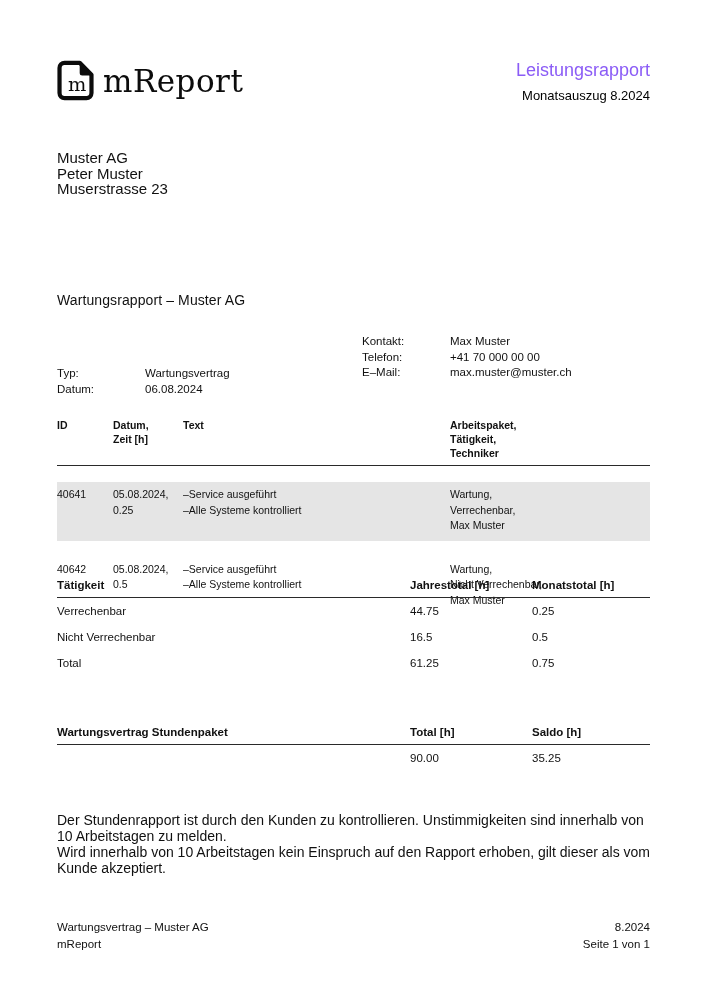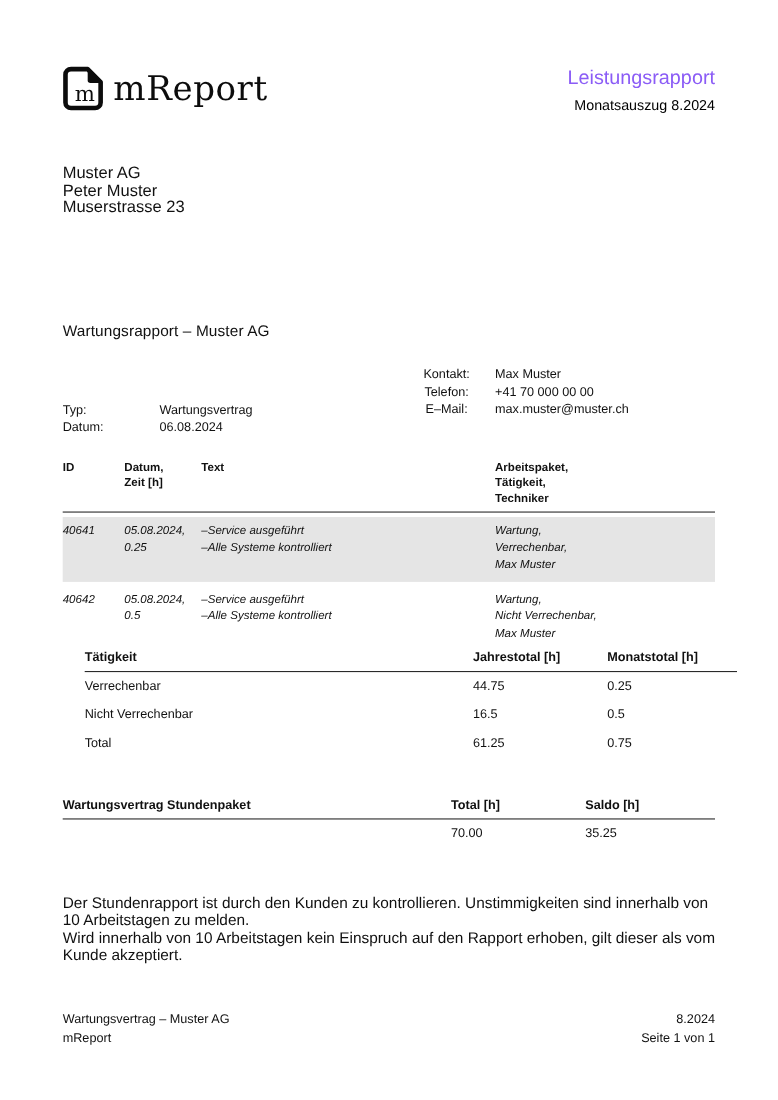--- a/index.html
+++ b/index.html
@@ -29,34 +29,34 @@
   
   .address { top: 150px; font-size: 15px; line-height: 15.5px; }
 
   
   .report-title { top: 292px; font-size: 14px; font-weight: 500; letter-spacing: 0.1px; }
 
   
   .meta { top: 334px; font-size: 11.5px; line-height: 15.5px; }
   .meta-col { position: absolute; top: 0; }
   .meta-col.left { left: 0; margin-top: 32px; }
-  .meta-col.right { left: 305px; text-align: center; }
+  .meta-col.right { left: 305px; }
   .meta-row { display: flex; }
   .meta-label { width: 88px; flex: 0 0 88px; }
 
   
   .entries { top: 418px; font-size: 10.5px; }
   .t1-grid { display: grid; grid-template-columns: 56px 70px 267px 1fr; }
   .t1-head { font-weight: bold; line-height: 14px; padding-bottom: 5px; border-bottom: 1.5px solid #2a2a2a; }
-  .t1-row { line-height: 15.5px; padding: 5px 12px 7px 0; margin-top: 4px; font-style: italic; }
+  .t1-row { line-height: 15.5px; padding: 5px 12px 7px 0; margin-top: 16px; }
   .t1-row.shaded { background: #e5e5e5; }
   .pre { white-space: pre-line; }
 
   
-  .sum { top: 592px; font-size: 11.5px; margin-left: 20px; }
+  .sum { top: 579px; font-size: 11.5px; }
   .t2-grid { display: grid; grid-template-columns: 1fr 122px 118px; }
   .t2-grid .num { }
   .t2-head { font-weight: bold; padding-bottom: 6px; border-bottom: 1.5px solid #2a2a2a; }
   .t2-row { padding: 7px 0 7px 0; }
 
   .pkg { top: 726px; font-size: 11.5px; }
 
   
   .disclaimer { top: 812px; font-size: 14px; line-height: 16px; color: #101010; }
 
@@ -177,21 +177,21 @@
   </div>
 
   <div class="content pkg">
     <div class="t2-grid t2-head">
       <div>Wartungsvertrag Stundenpaket</div>
       <div class="num">Total [h]</div>
       <div class="num">Saldo [h]</div>
     </div>
     <div class="t2-grid t2-row">
       <div></div>
-      <div class="num">70.00</div>
+      <div class="num">90.00</div>
       <div class="num">35.25</div>
     </div>
   </div>
 
   <div class="content disclaimer">
     <div>Der Stundenrapport ist durch den Kunden zu kontrollieren. Unstimmigkeiten sind innerhalb von 10 Arbeitstagen zu melden.</div>
     <div>Wird innerhalb von 10 Arbeitstagen kein Einspruch auf den Rapport erhoben, gilt dieser als vom Kunde akzeptiert.</div>
   </div>
 
   <div class="content footer">

